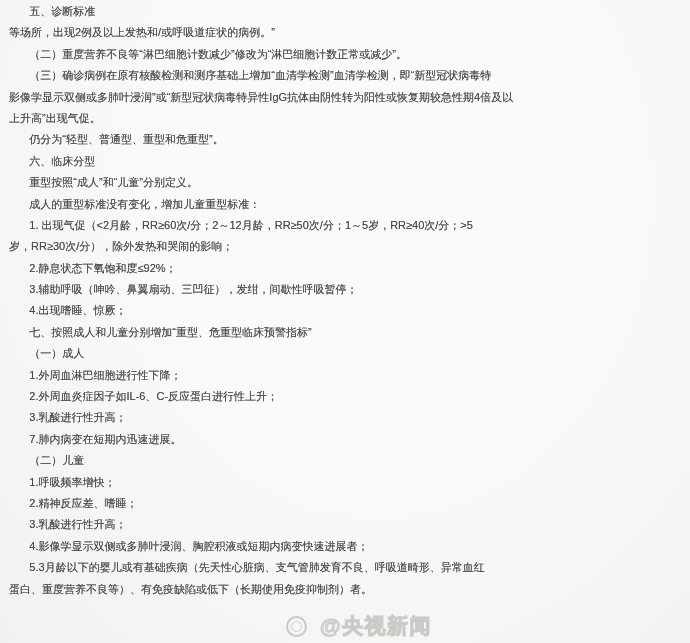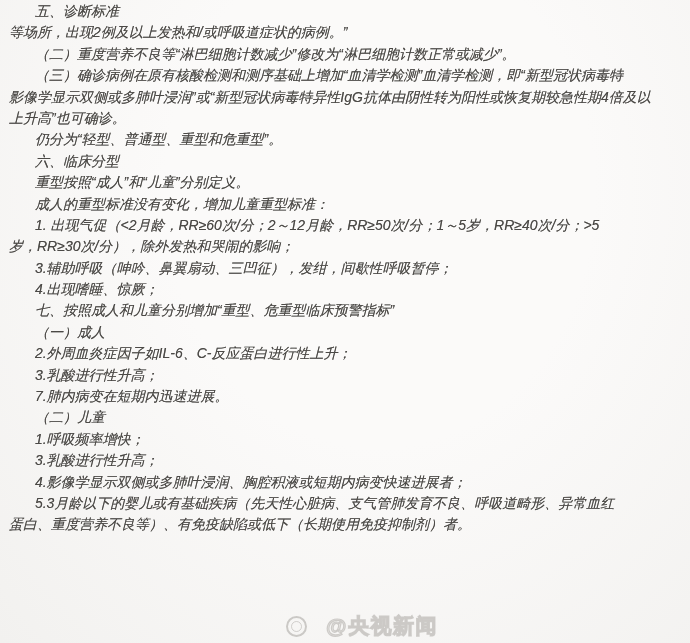--- a/index.html
+++ b/index.html
@@ -16,41 +16,40 @@
     inset: 0;
     overflow: hidden;
   }
   .lines-wrap {
     position: relative;
     z-index: 1;
     padding: 1px 4px 0 9px;
     filter: blur(0.3px);
   }
   .text-line {
-    font-size: 14px;
+    font-size: 11px;
     line-height: 21.4px;
     height: 21.4px;
     white-space: nowrap;
     overflow: hidden;
     color: #4b4946;
     letter-spacing: 0px;
     text-shadow: 0 0 0.6px rgba(75,73,70,0.65);
-    font-style: italic;
   }
   .text-line.indent {
     text-indent: 1.85em;
   }
   .watermark {
     position: absolute;
     left: 286px;
     top: 612px;
     z-index: 0;
     display: flex;
     align-items: center;
-    gap: 19px;
+    gap: 13px;
     opacity: 0.85;
   }
   .wm-circle {
     display: inline-block;
     width: 17px;
     height: 17px;
     border: 2px solid rgba(183,180,176,0.8);
     border-radius: 50%;
     position: relative;
   }
@@ -83,35 +82,38 @@
     <span class="wm-circle"></span>
     <span class="wm-text">@央视新闻</span>
   </div>
 
   <div class="lines-wrap" id="lines">
       <div class="text-line indent">五、诊断标准</div>
       <div class="text-line">等场所，出现2例及以上发热和/或呼吸道症状的病例。”</div>
       <div class="text-line indent">（二）重度营养不良等“淋巴细胞计数减少”修改为“淋巴细胞计数正常或减少”。</div>
       <div class="text-line indent">（三）确诊病例在原有核酸检测和测序基础上增加“血清学检测”血清学检测，即“新型冠状病毒特</div>
       <div class="text-line">影像学显示双侧或多肺叶浸润”或“新型冠状病毒特异性IgG抗体由阴性转为阳性或恢复期较急性期4倍及以</div>
-      <div class="text-line">上升高”也可确诊。</div>
+      <div class="text-line">上升高”出现气促。</div>
       <div class="text-line indent">仍分为“轻型、普通型、重型和危重型”。</div>
       <div class="text-line indent">六、临床分型</div>
       <div class="text-line indent">重型按照“成人”和“儿童”分别定义。</div>
       <div class="text-line indent">成人的重型标准没有变化，增加儿童重型标准：</div>
       <div class="text-line indent">1. 出现气促（&lt;2月龄，RR≥60次/分；2～12月龄，RR≥50次/分；1～5岁，RR≥40次/分；&gt;5</div>
       <div class="text-line">岁，RR≥30次/分），除外发热和哭闹的影响；</div>
+      <div class="text-line indent">2.静息状态下氧饱和度≤92%；</div>
       <div class="text-line indent">3.辅助呼吸（呻吟、鼻翼扇动、三凹征），发绀，间歇性呼吸暂停；</div>
       <div class="text-line indent">4.出现嗜睡、惊厥；</div>
       <div class="text-line indent">七、按照成人和儿童分别增加“重型、危重型临床预警指标”</div>
       <div class="text-line indent">（一）成人</div>
+      <div class="text-line indent">1.外周血淋巴细胞进行性下降；</div>
       <div class="text-line indent">2.外周血炎症因子如IL-6、C-反应蛋白进行性上升；</div>
       <div class="text-line indent">3.乳酸进行性升高；</div>
       <div class="text-line indent">7.肺内病变在短期内迅速进展。</div>
       <div class="text-line indent">（二）儿童</div>
       <div class="text-line indent">1.呼吸频率增快；</div>
+      <div class="text-line indent">2.精神反应差、嗜睡；</div>
       <div class="text-line indent">3.乳酸进行性升高；</div>
       <div class="text-line indent">4.影像学显示双侧或多肺叶浸润、胸腔积液或短期内病变快速进展者；</div>
       <div class="text-line indent">5.3月龄以下的婴儿或有基础疾病（先天性心脏病、支气管肺发育不良、呼吸道畸形、异常血红</div>
       <div class="text-line">蛋白、重度营养不良等）、有免疫缺陷或低下（长期使用免疫抑制剂）者。</div>
     </div>
 
 </div>
 
 </body></html>

